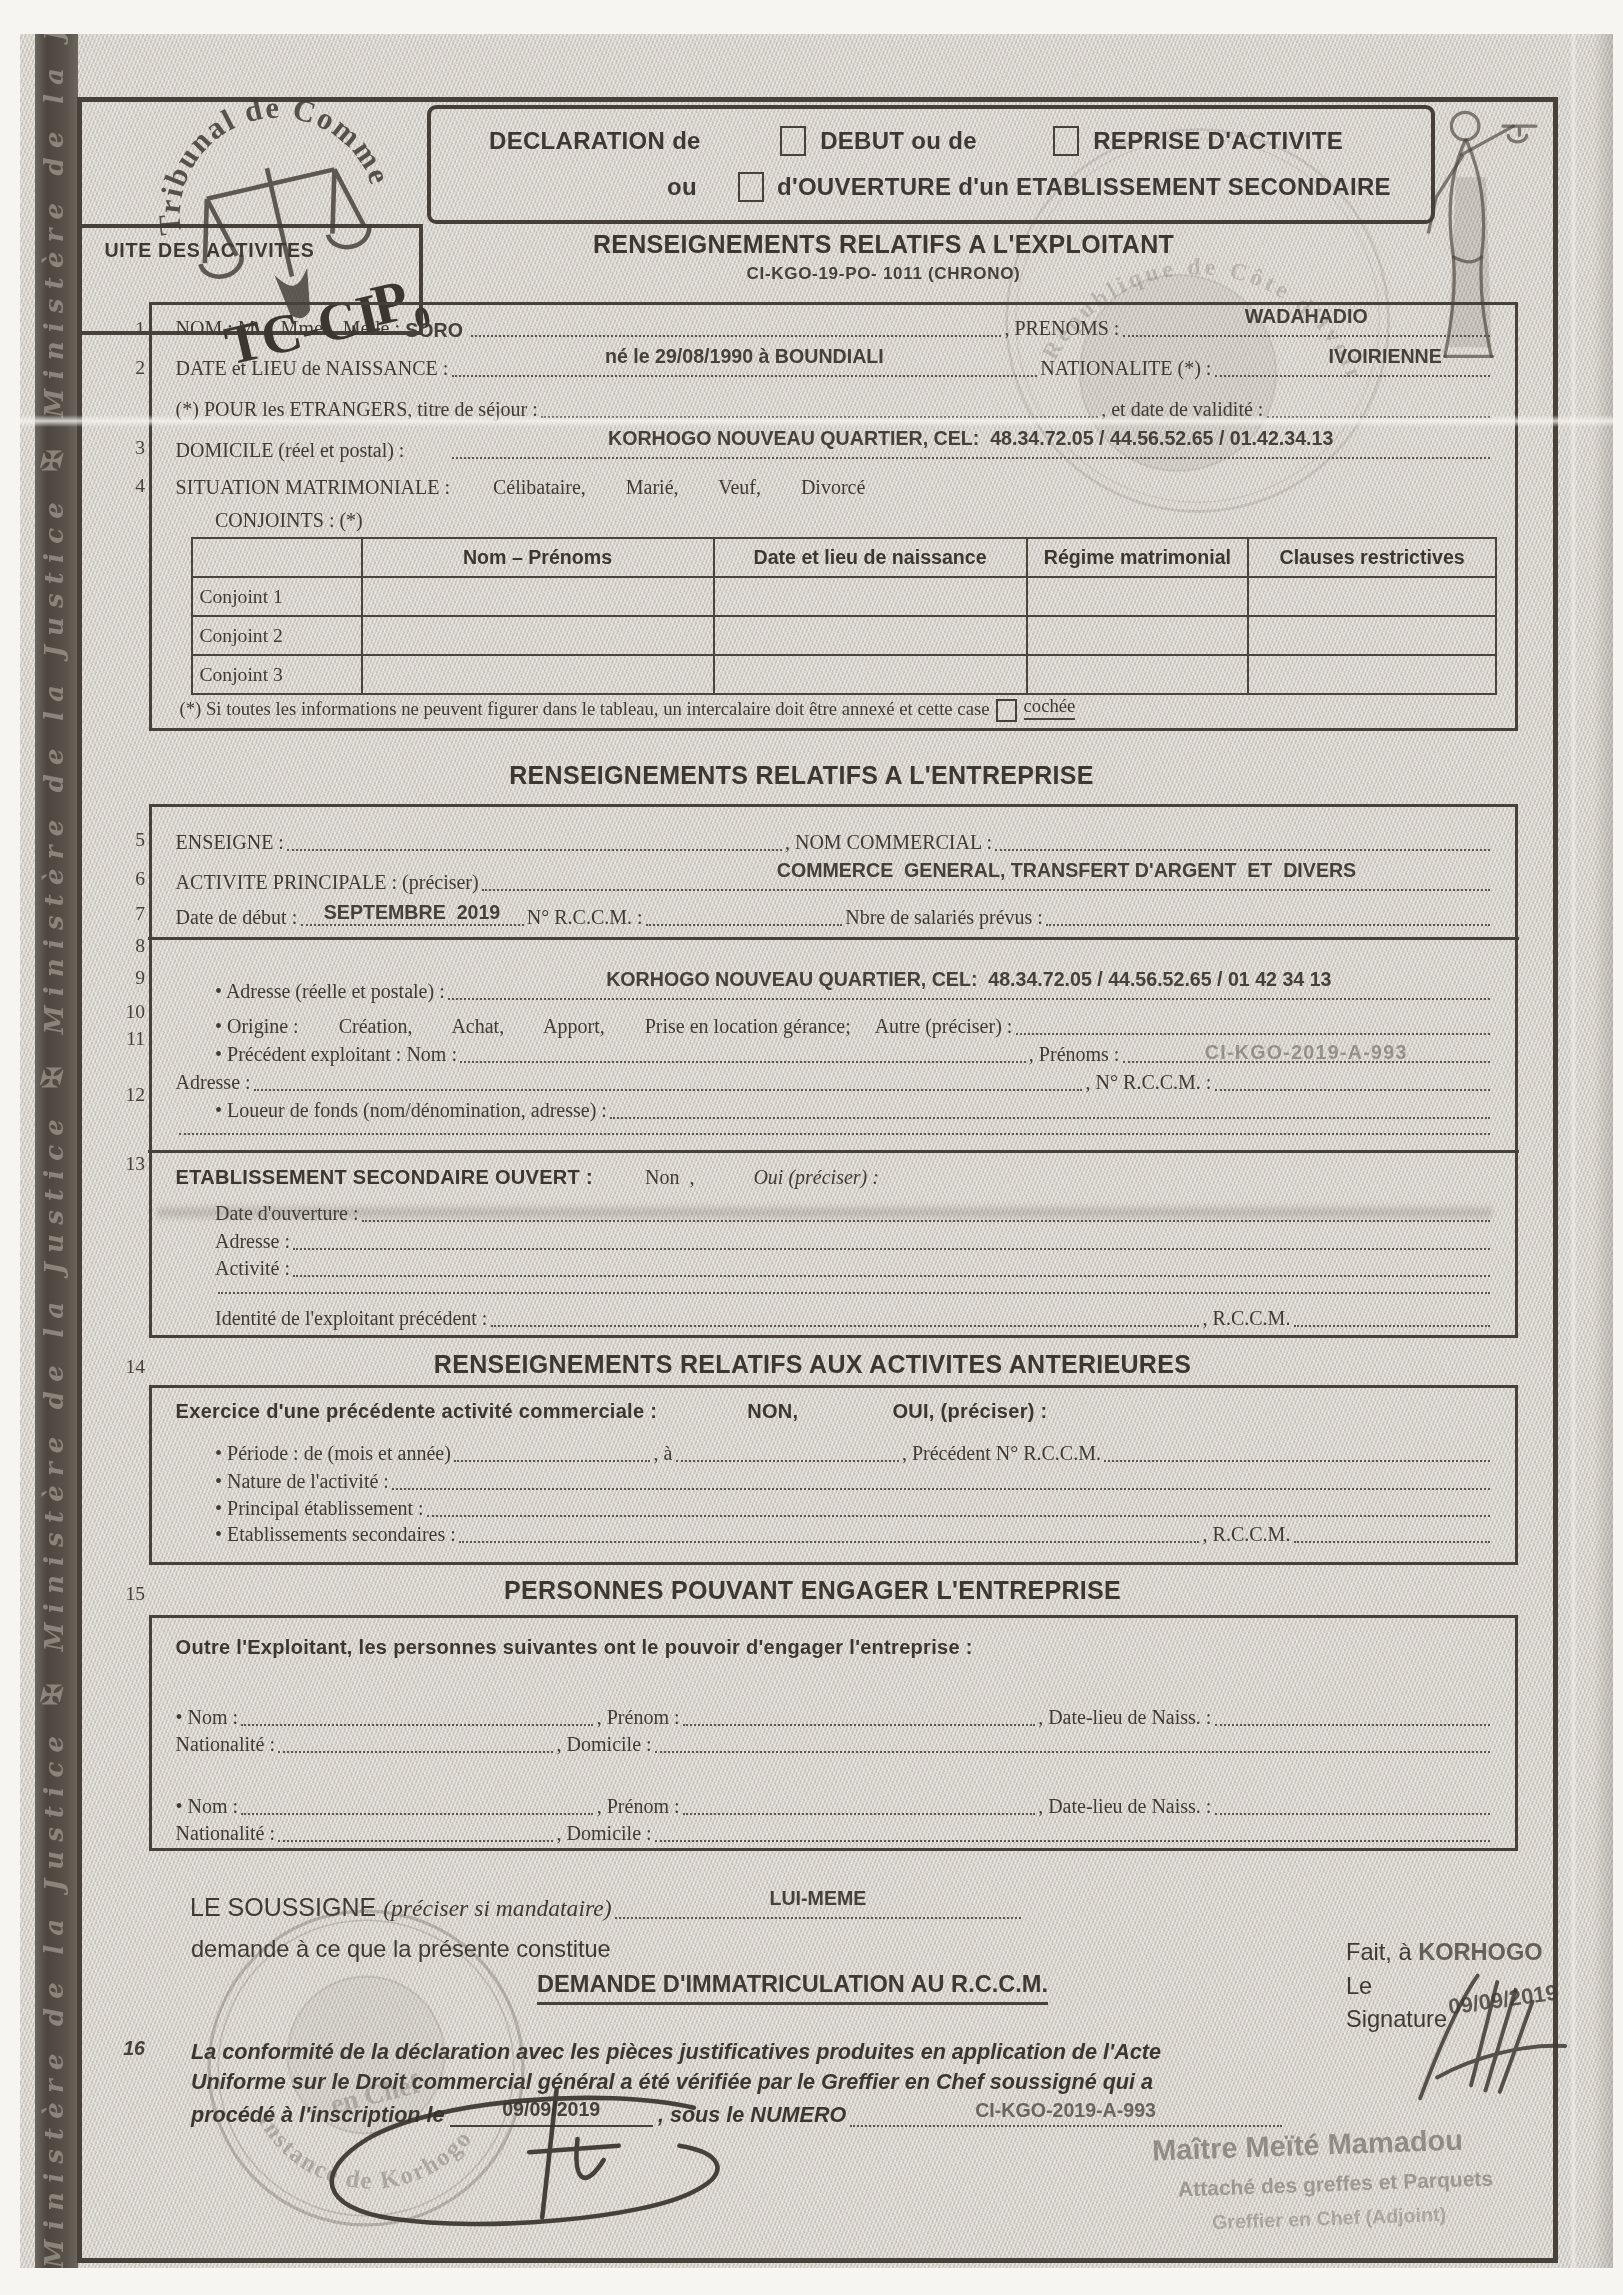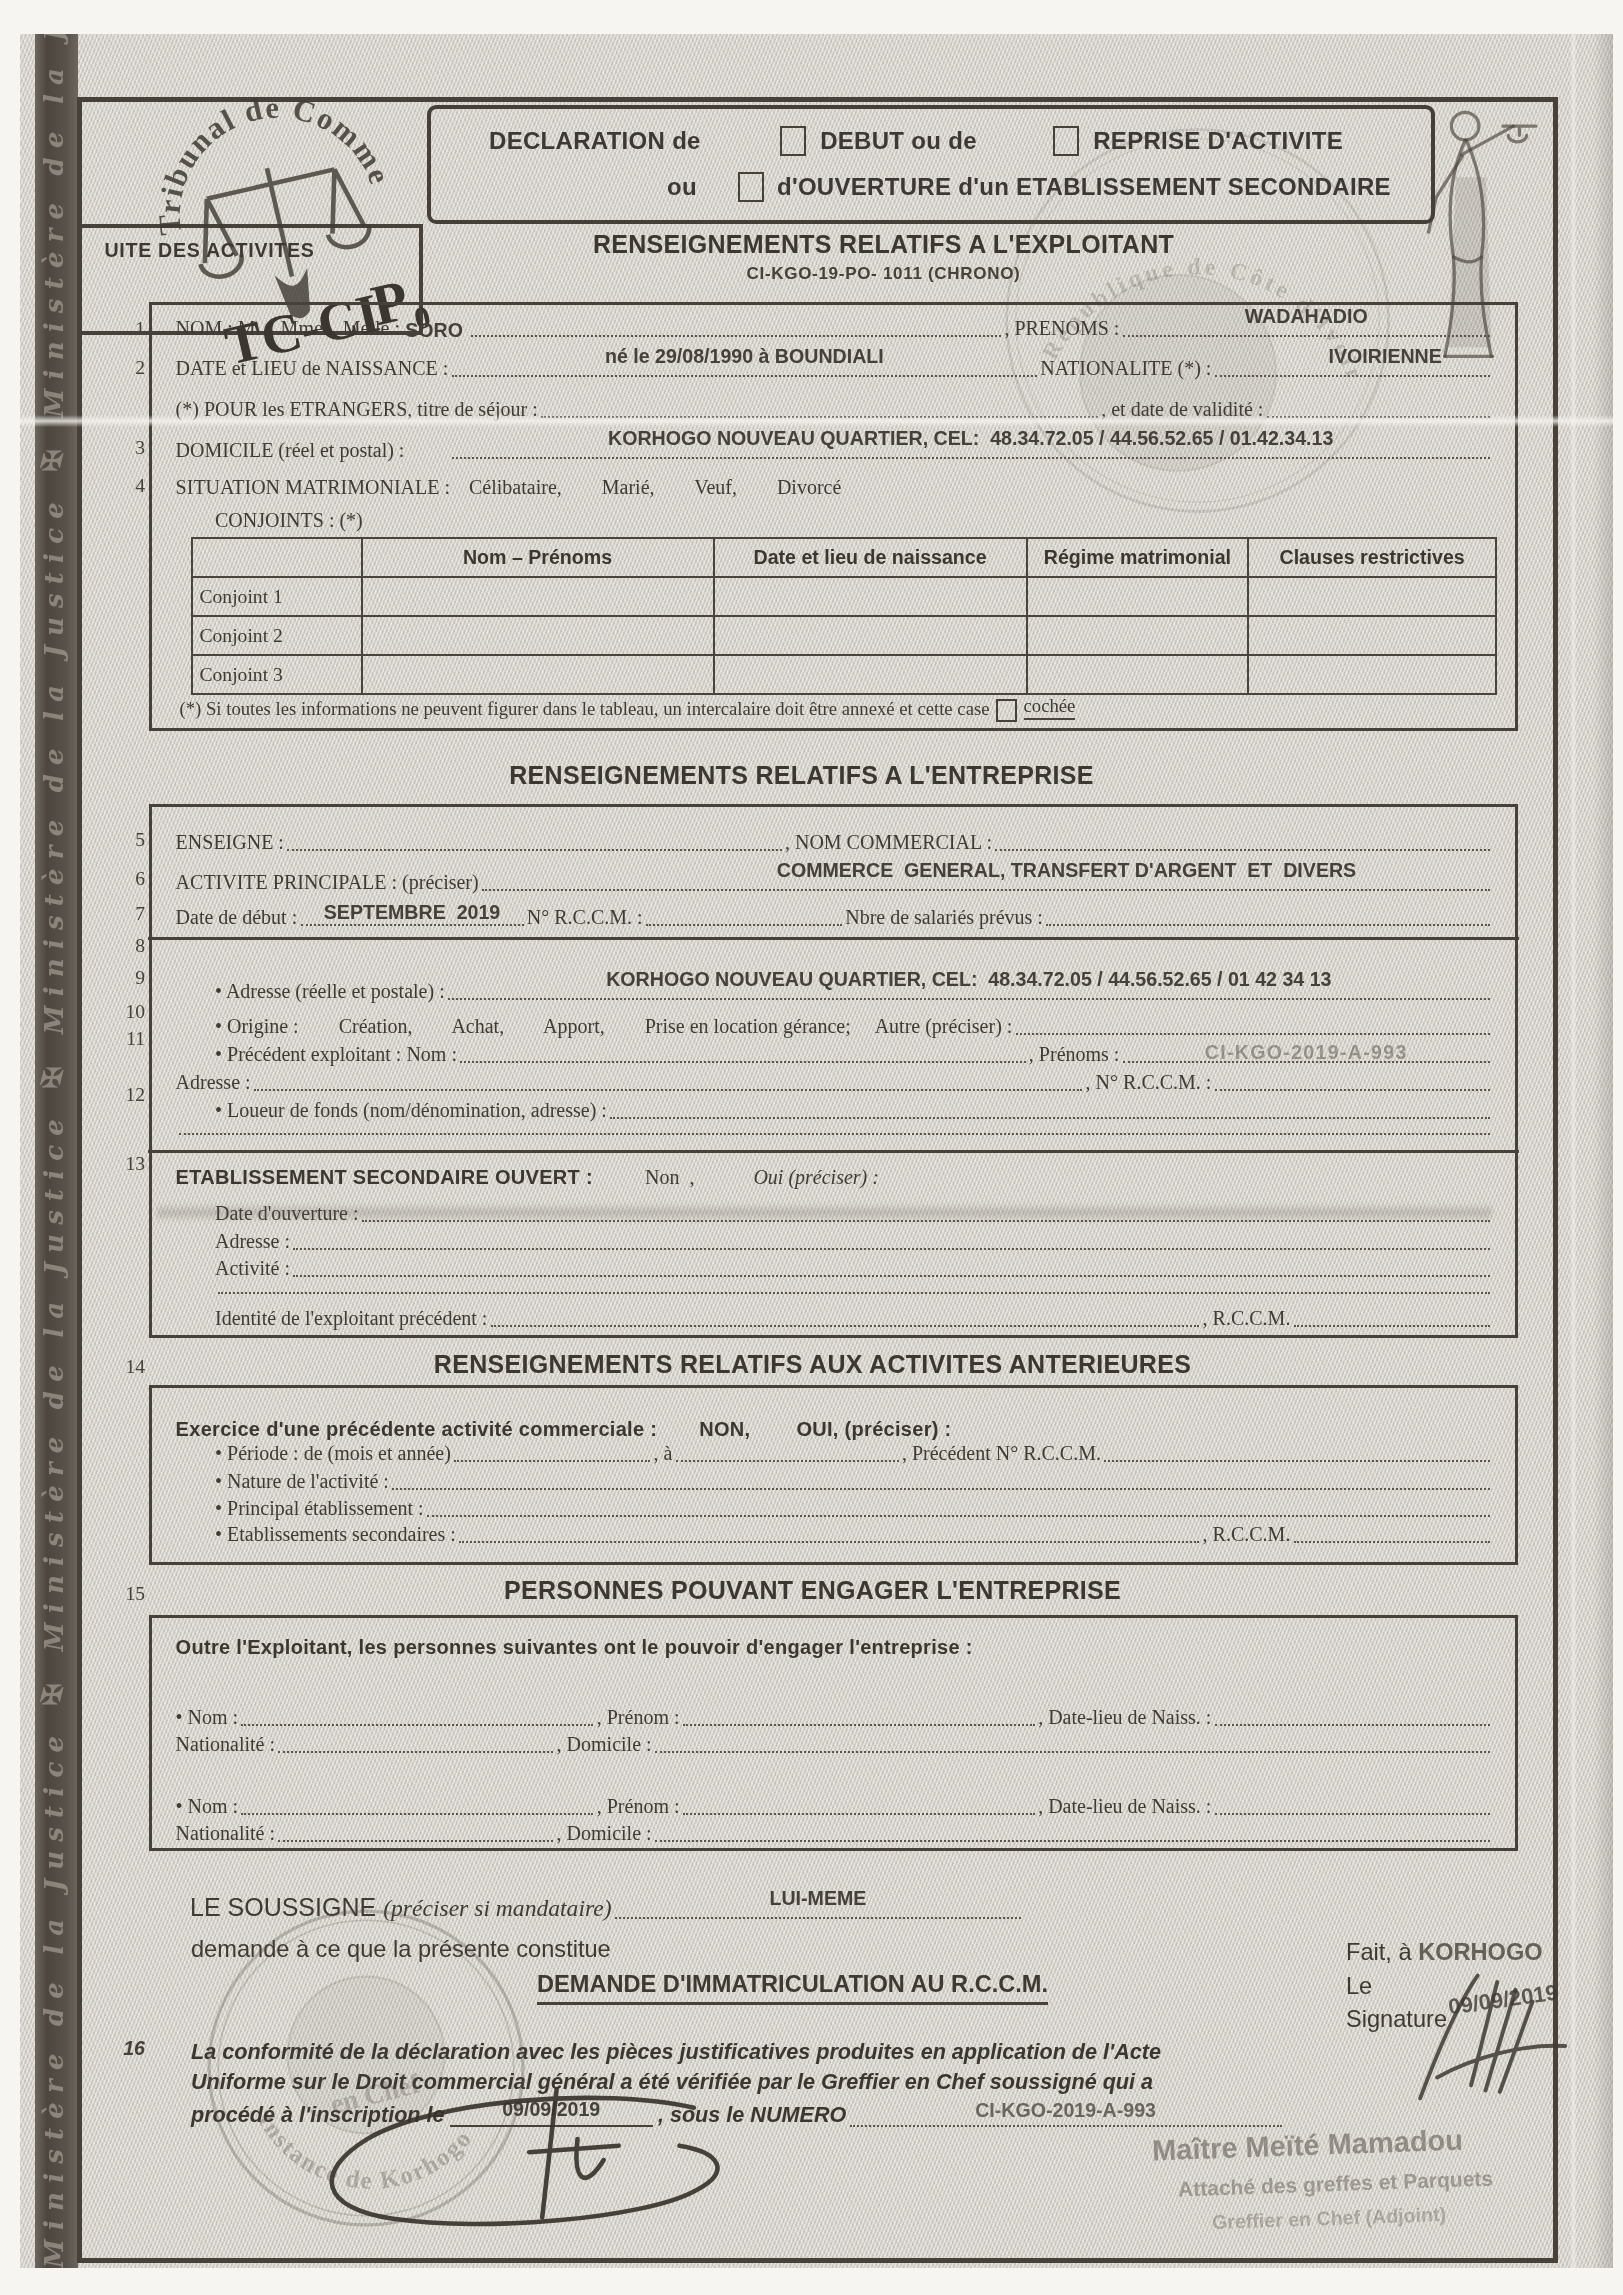--- a/index.html
+++ b/index.html
@@ -208,21 +208,21 @@
       <span class="dots w340"></span>
     </div>
     <div class="fline" style="top:134px;gap:44px;">
       <span class="lbl">DOMICILE (réel et postal) :</span>
       <span class="dots">
         <span class="typed up">KORHOGO NOUVEAU QUARTIER, CEL:  48.34.72.05 / 44.56.52.65 / 01.42.34.13</span>
       </span>
     </div>
     <div class="fline" style="top:171px;">
       <span class="lbl">SITUATION MATRIMONIALE :</span>
-      <span class="lbl" style="margin-left:19px;">Célibataire,        Marié,        Veuf,        Divorcé</span>
+      <span class="lbl" style="margin-left:43px;">Célibataire,        Marié,        Veuf,        Divorcé</span>
     </div>
     <div class="fline" style="top:204px;left:63px;">
       <span class="lbl">CONJOINTS : (*)</span>
     </div>
     <table class="ctable" style="top:232px;">
       <colgroup>
           <col style="width:13%">
           <col style="width:27%">
           <col style="width:24%">
           <col style="width:17%">
@@ -347,21 +347,21 @@
     <div class="fline" style="top:500px;left:63px;">
       <span class="lbl">Identité de l'exploitant précédent :</span>
       <span class="dots"></span>
       <span class="lbl">, R.C.C.M.</span>
       <span class="dots w300"></span>
     </div>
   </div>
 
   <div class="sec-title" style="left:77px;width:1471px;top:1350px;">RENSEIGNEMENTS RELATIFS AUX ACTIVITES ANTERIEURES</div>
   <div class="fbox" style="left:149px;top:1385px;width:1363px;height:174px;">
-    <div class="fline" style="top:30px;">
+    <div class="fline" style="top:12px;gap:48px;">
       <span class="lbl bh">Exercice d'une précédente activité commerciale :</span>
       <span class="lbl bh" style="margin-left:42px;">NON,</span>
       <span class="lbl bh" style="margin-left:46px;">OUI, (préciser) :</span>
     </div>
     <div class="fline" style="top:54px;left:63px;">
       <span class="lbl">• Période : de (mois et année)</span>
       <span class="dots w300"></span>
       <span class="lbl">, à</span>
       <span class="dots w340"></span>
       <span class="lbl">, Précédent N° R.C.C.M.</span>

